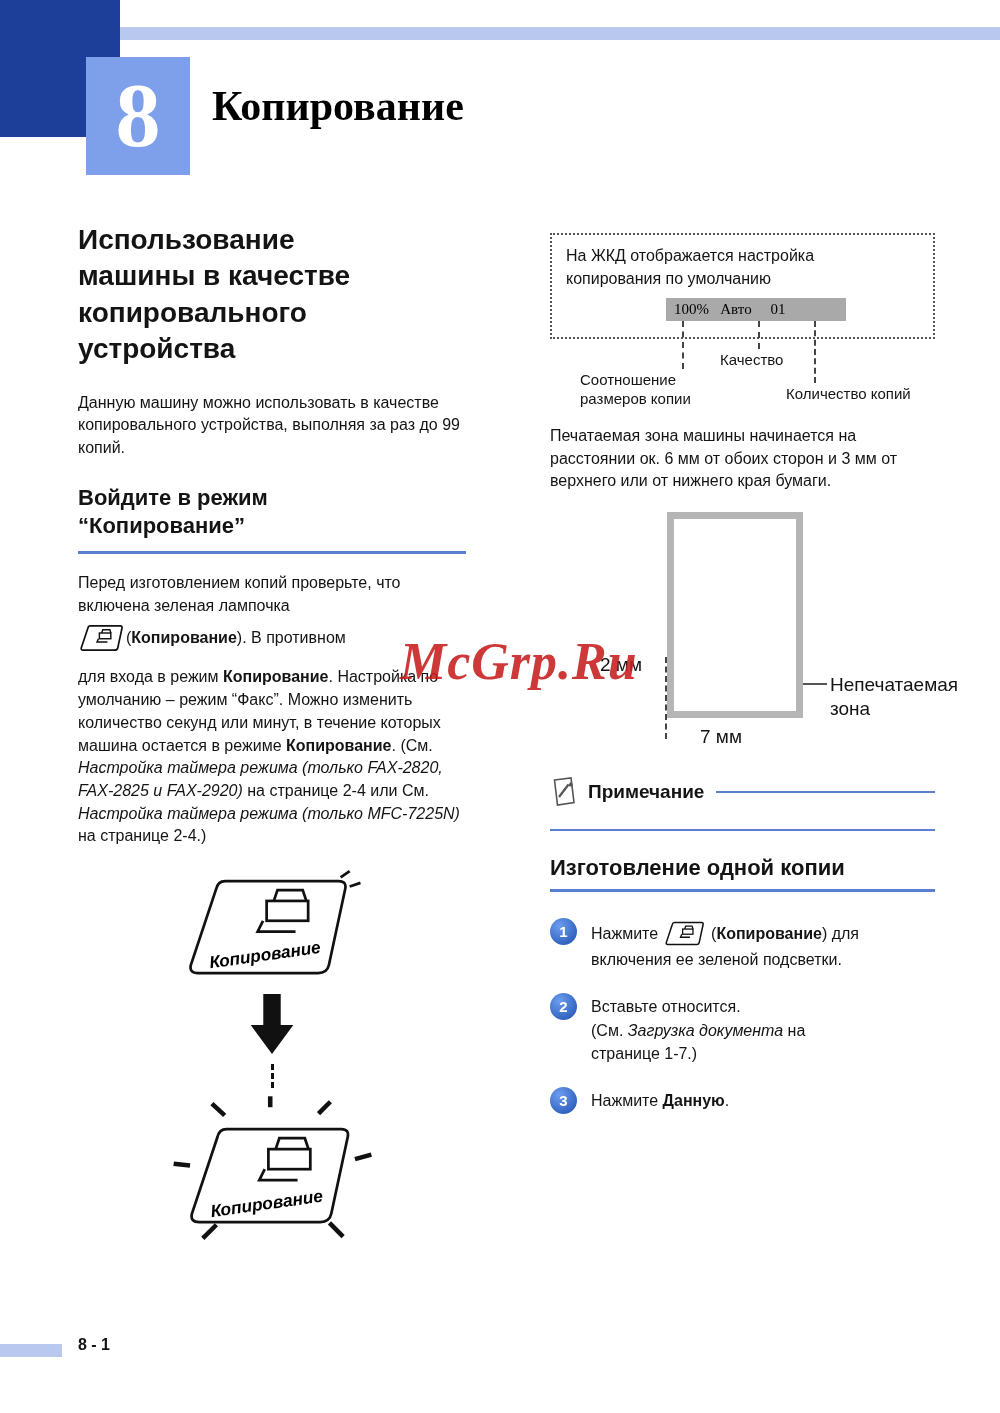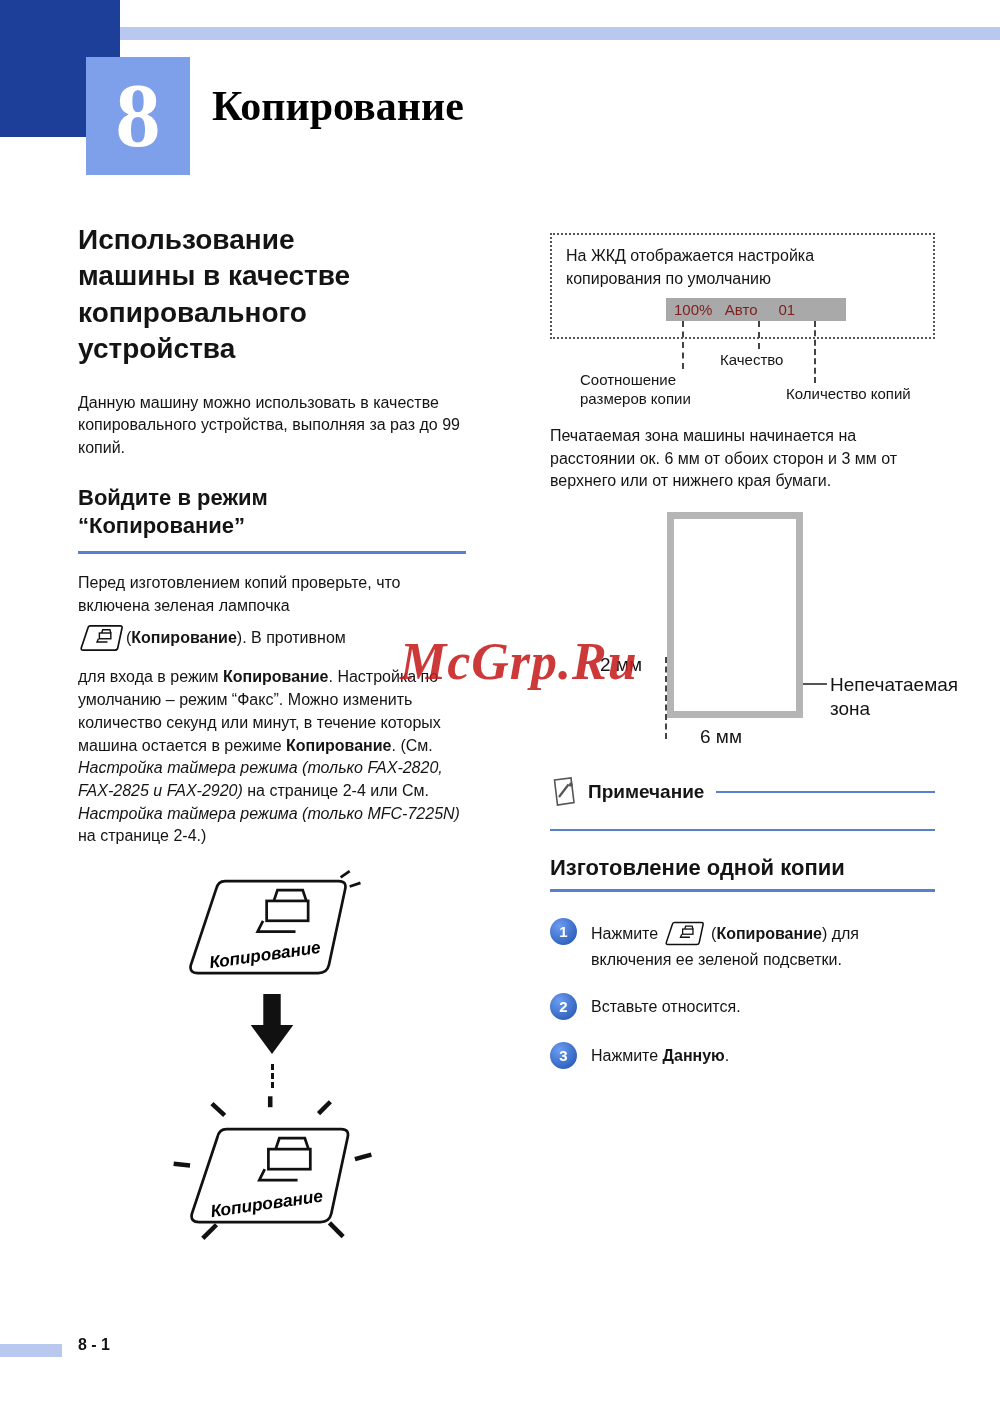--- a/index.html
+++ b/index.html
@@ -30,22 +30,22 @@
   .inline-key { width:44px; height:28px; vertical-align:-9px; }
 
   .key-illustration { margin-top:20px; text-align:center; }
   .dash-gap { width:0; height:24px; border-left:3px dashed #111; margin:4px auto 8px auto; }
   .arrow-wrap { margin:2px 0; }
 
   
   .lcd-callout { position:relative; height:192px; }
   .dotted-box { box-sizing:border-box; width:100%; height:106px; border:2px dotted #555; padding:10px 14px; }
   .lcd-box-text { width:310px; }
-  .lcd-strip { margin:8px 0 0 100px; width:180px; background:#a9a9a9; color:#7f1d1d;
-               font-family:Liberation Sans, sans-serif; font-size:15px; padding:3px 8px;
+  .lcd-strip { margin:8px 0 0 100px; width:180px; background:#a9a9a9; color:#000000;
+               font-family:Liberation Serif, serif; font-size:15px; padding:3px 8px;
                white-space:pre; box-sizing:border-box; }
   .connector { position:absolute; width:0; border-left:2px dashed #444; }
   .c-ratio   { left:132px; top:88px; height:48px; }
   .c-quality { left:208px; top:88px; height:28px; }
   .c-count   { left:264px; top:88px; height:62px; }
   .callout-label { position:absolute; font-size:15px; line-height:1.25; }
   .l-quality { left:170px; top:118px; }
   .l-ratio   { left:30px;  top:138px; width:140px; }
   .l-count   { left:236px; top:152px; }
 
@@ -177,21 +177,21 @@
       <div class="callout-label l-ratio">Соотношение размеров копии</div>
       <div class="callout-label l-count">Количество копий</div>
     </div>
 
     <p class="body">Печатаемая зона машины начинается на расстоянии ок. 6 мм от обоих сторон и 3 мм от верхнего или от нижнего края бумаги.</p>
 
     <div class="page-diagram">
       <div class="paper-rect"></div>
       <div class="vdash"></div>
       <div class="diagram-label l-2mm">2 мм</div>
-      <div class="diagram-label l-3mm">6 мм</div>
+      <div class="diagram-label l-3mm">7 мм</div>
       <div class="zone-line"></div>
       <div class="diagram-label l-zone">Непечатаемая зона</div>
     </div>
 
     <div class="note-header">
       <svg width="28" height="30" viewBox="0 0 28 30">
         <path d="M4.5 3 L21 1 L24 25.5 L7.5 28 Z" fill="#fff" stroke="#555" stroke-width="1.6"></path>
         <line x1="9" y1="20" x2="18.5" y2="7.5" stroke="#555" stroke-width="2.2"></line>
         <path d="M18.5 7.5 L21.5 4.2 L23 8.8 L19.9 9.7 Z" fill="#555"></path>
       </svg>
@@ -217,20 +217,21 @@
             <path d="M80 66 L74 80 L118 80" fill="none" stroke="#111" stroke-width="6"></path>
           </svg>
           <span>(</span><b>Копирование</b><span>) для включения ее зеленой подсветки.</span>
         </div>
       </div>
 
       <div class="step">
         <div class="step-circle">2</div>
         <div class="step-text step-text-narrow">
           <div>Вставьте относится.</div>
+          <div><span>(См. </span><i>Загрузка документа</i><span> на странице 1-7.)</span></div>
         </div>
       </div>
 
       <div class="step">
         <div class="step-circle">3</div>
         <div class="step-text"><span>Нажмите </span><b>Данную</b><span>.</span></div>
       </div>
 
     </div>
   </div>

